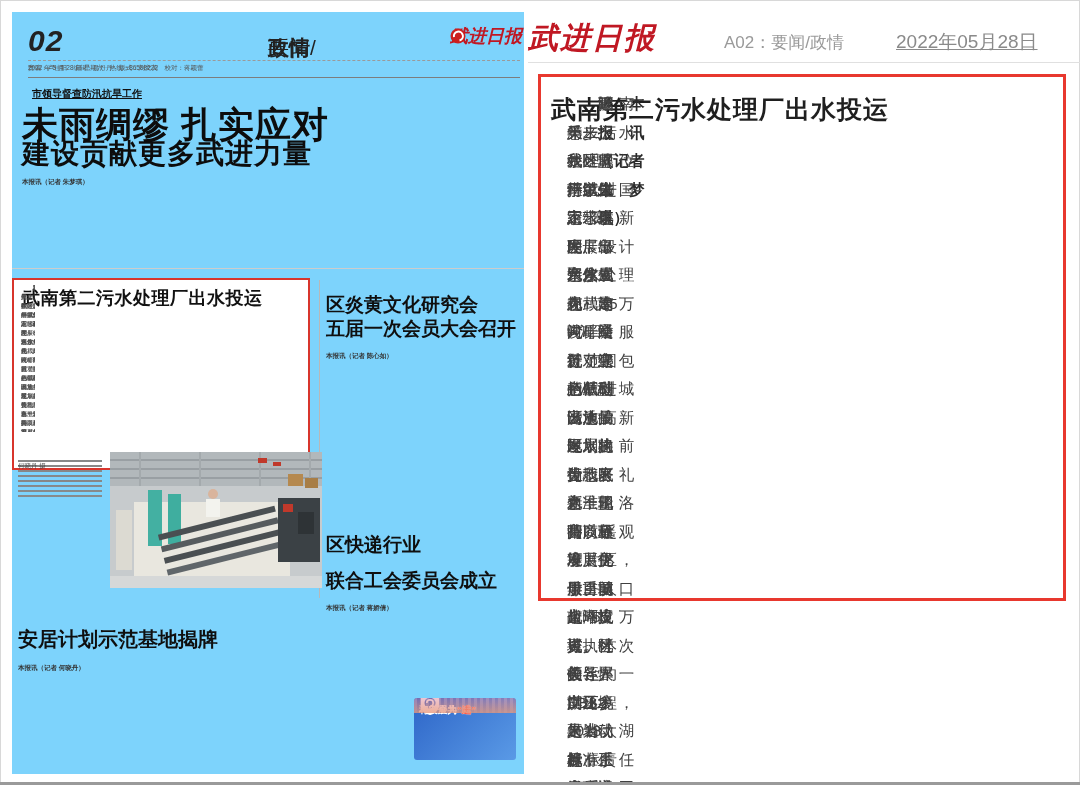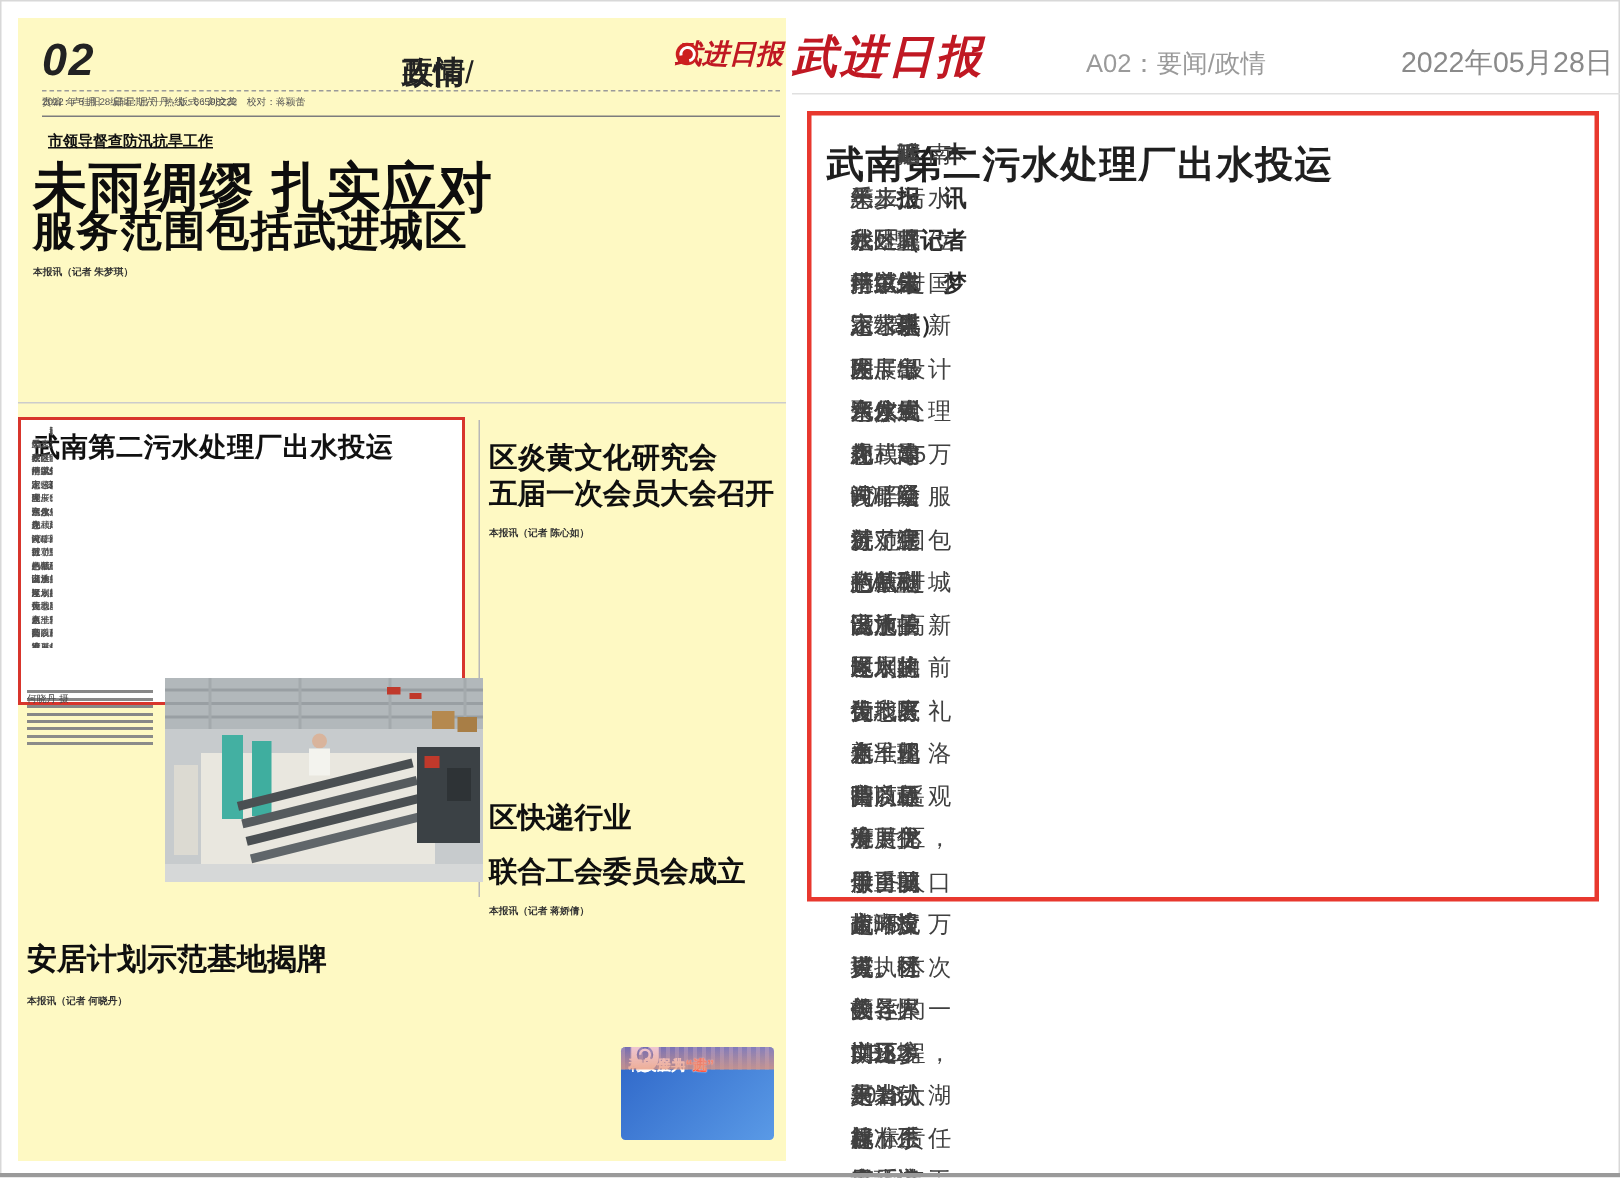--- a/index.html
+++ b/index.html
@@ -1,20 +1,20 @@
 <!DOCTYPE html>
 <html><head>
 <meta charset="utf-8">
 <style>
   html,body{margin:0;padding:0;background:#fff;}
   body{font-family:"Liberation Sans","DejaVu Sans",sans-serif;}
   #canvas{position:relative;width:1080px;height:785px;background:#fff;overflow:hidden;
           box-shadow:inset 0 0 0 1px #d8d8d8;}
   
-  #scan{position:absolute;left:12px;top:12px;width:512px;height:762px;background:#fef9c3;}
+  #scan{position:absolute;left:12px;top:12px;width:512px;height:762px;background:#7dd3fc;}
   #scan *{position:absolute;box-sizing:border-box;}
   .pg-num{left:16px;top:12px;font-size:30px;font-weight:800;font-style:italic;color:#222;letter-spacing:1px;}
   .pg-sec{left:0;right:0;top:22px;text-align:center;font-size:21px;color:#222;}
   .pg-sec .b{font-weight:800;position:static;}
   .pg-logo{right:2px;top:12px;font-size:18px;font-weight:800;font-style:italic;color:#c01823;white-space:nowrap;display:flex;align-items:center;gap:3px;}
   .pg-logo svg{position:static;}
   .rule-dot{left:16px;right:4px;top:48px;border-top:1px dashed #9a9a9a;height:0;}
   .info-row{left:16px;right:4px;top:52px;display:flex;justify-content:space-between;font-size:6.5px;color:#555;height:10px;}
   .info-row span{position:static;}
   .rule-solid{left:16px;right:4px;top:65px;border-top:1px solid #7d7d7d;height:0;}
@@ -50,21 +50,21 @@
   .ad .al{position:static;font-size:9.5px;font-weight:800;color:#fff;white-space:nowrap;}
   .ad .al .kw{position:static;color:#ff5a43;text-shadow:0 0 1px #fff;}
   .ad svg{position:static;flex:0 0 auto;}
   .ad .sky{position:static;height:15px;width:100%;opacity:.85;
       background:linear-gradient(0deg,rgba(232,150,120,.9),rgba(214,120,150,.5)),
       repeating-linear-gradient(90deg,rgba(255,255,255,.35) 0 3px,transparent 3px 6px);}
   
   #reader *{position:absolute;box-sizing:border-box;}
   .r-logo{left:528px;top:18px;font-size:30px;font-weight:800;font-style:italic;color:#c01823;letter-spacing:2px;}
   .r-crumb{left:724px;top:31px;font-size:17px;color:#9a9a9a;}
-  .r-date{left:934px;top:29px;font-size:19px;color:#8a8a8a;}
+  .r-date{left:896px;top:29px;font-size:19px;color:#8a8a8a;text-decoration:underline;}
   .r-rule{left:528px;right:0;top:62px;border-top:1px solid #e0e0e0;height:0;}
   .r-box{left:538px;top:74px;width:528px;height:527px;border:3px solid #e8382e;background:#fff;}
   .r-title{position:static;display:block;text-align:center;margin:16px 10px 0;font-size:25px;font-weight:700;color:#1f1f1f;letter-spacing:1px;}
   .r-body{position:static;display:block;margin:13px 26px 0;font-size:15.5px;line-height:28.5px;color:#404040;text-align:justify;}
   .r-body p{position:static;margin:0;text-indent:2em;}
   .r-body b{position:static;font-weight:700;color:#2b2b2b;}
   .bottom-bar{position:absolute;left:0;right:0;bottom:0;height:3px;background:#9a9a9a;}
 </style>
 </head>
 <body>
@@ -86,21 +86,21 @@
     </div>
     <div class="rule-dot"></div>
     <div class="info-row">
       <span>2022 年 5 月 28 日 星期六　热线：86598222</span>
       <span>责编：卢佳阳　编辑：吕丹丹　版式：刘文美　校对：蒋颖蕾</span>
     </div>
     <div class="rule-solid"></div>
 
     <div class="kicker">市领导督查防汛抗旱工作</div>
     <div class="h1a">未雨绸缪 扎实应对</div>
-    <div class="h1b">服务范围包括武进城区</div>
+    <div class="h1b">建设贡献更多武进力量</div>
     <div class="lead-body">
       <div class="col">
           <span class="tb">本报讯（记者 朱梦琪）</span>
           <span class="sim" style="height:70px"></span>
         </div>
       <div class="col">
           <span class="sim" style="height:82px"></span>
         </div>
       <div class="col">
           <span class="sim" style="height:82px"></span>

